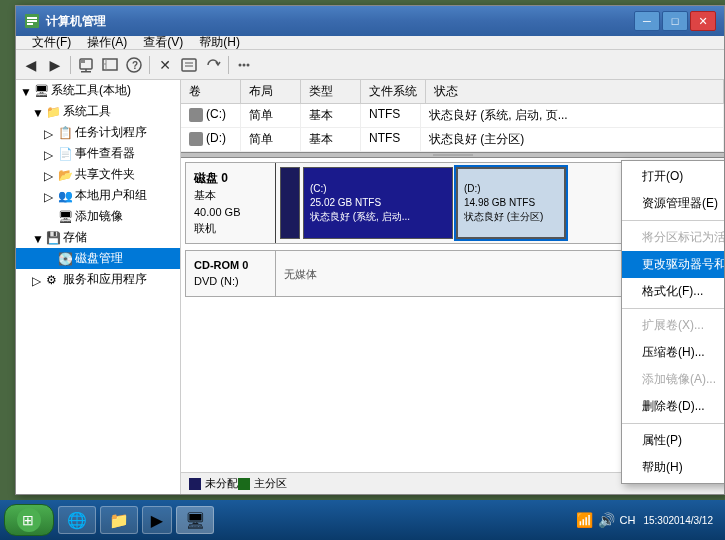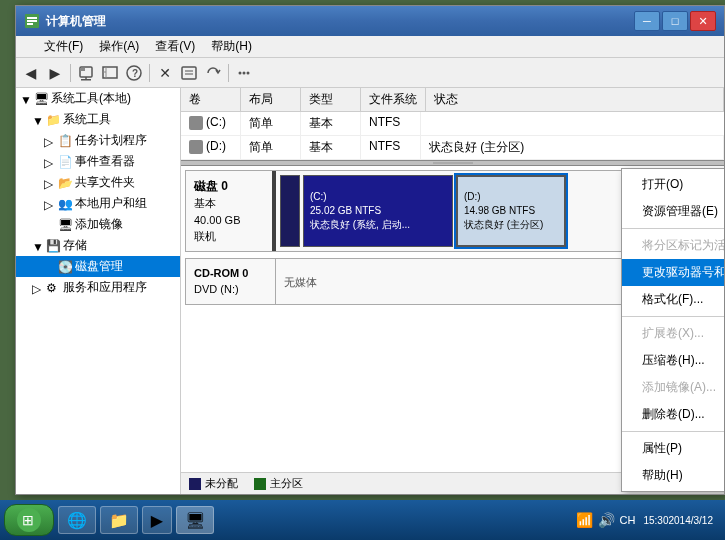--- a/index.html
+++ b/index.html
@@ -64,26 +64,26 @@
       border: 1px solid #2a5a9a;
       color: white;
       font-size: 11px;
       cursor: pointer;
       border-radius: 2px;
     }
     .tb-btn.close { background: #d44; border-color: #a22; }
 
     
     .menu-bar {
-      height: 22px;
+      height: 14px;
       background: #f0f0f0;
       border-bottom: 1px solid #ccc;
       display: flex;
       align-items: center;
-      padding: 0 20px;
+      padding: 0 8px;
       flex-shrink: 0;
     }
     .menu-item {
       padding: 2px 8px;
       cursor: pointer;
       font-size: 12px;
     }
 
     
     .toolbar {
@@ -217,21 +217,21 @@
       margin-bottom: 6px;
       border: 1px solid #aaa;
       background: #f8f8f8;
     }
     .disk-label {
       width: 90px;
       padding: 6px 8px;
       flex-shrink: 0;
       font-size: 11px;
       line-height: 1.5;
-      border-right: 4px solid #404040;
+      border-right: 1px solid #404040;
     }
     .disk-label strong { font-weight: bold; font-size: 12px; }
     .disk-partitions {
       flex: 1;
       display: flex;
       padding: 4px;
       gap: 3px;
       align-items: stretch;
     }
     .partition-block {
@@ -287,21 +287,20 @@
     }
 
     
     .legend-bar {
       height: 22px;
       background: #f0f0f0;
       border-top: 1px solid #ccc;
       display: flex;
       align-items: center;
       padding: 0 8px;
-      gap: 16px;
       font-size: 11px;
       flex-shrink: 0;
     }
     .legend-item {
       display: flex;
       align-items: center;
       gap: 4px;
     }
     .legend-color {
       width: 12px;
@@ -566,20 +565,21 @@
           <div class="th">文件系统</div>
           <div class="th" style="flex:1">状态</div>
         </div>
         <div class="table-row-data">
           <div class="td">
             <span style="display:inline-block;width:14px;height:14px;background:#888;border-radius:2px;vertical-align:middle;margin-right:3px;"></span>(C:)
           </div>
           <div class="td">简单</div>
           <div class="td">基本</div>
           <div class="td">NTFS</div>
+          <div class="td" style="flex:1">状态良好 (系统, 启动, 页...</div>
         </div>
         <div class="table-row-data">
           <div class="td">
             <span style="display:inline-block;width:14px;height:14px;background:#888;border-radius:2px;vertical-align:middle;margin-right:3px;"></span>(D:)
           </div>
           <div class="td">简单</div>
           <div class="td">基本</div>
           <div class="td">NTFS</div>
           <div class="td" style="flex:1">状态良好 (主分区)</div>
         </div>

